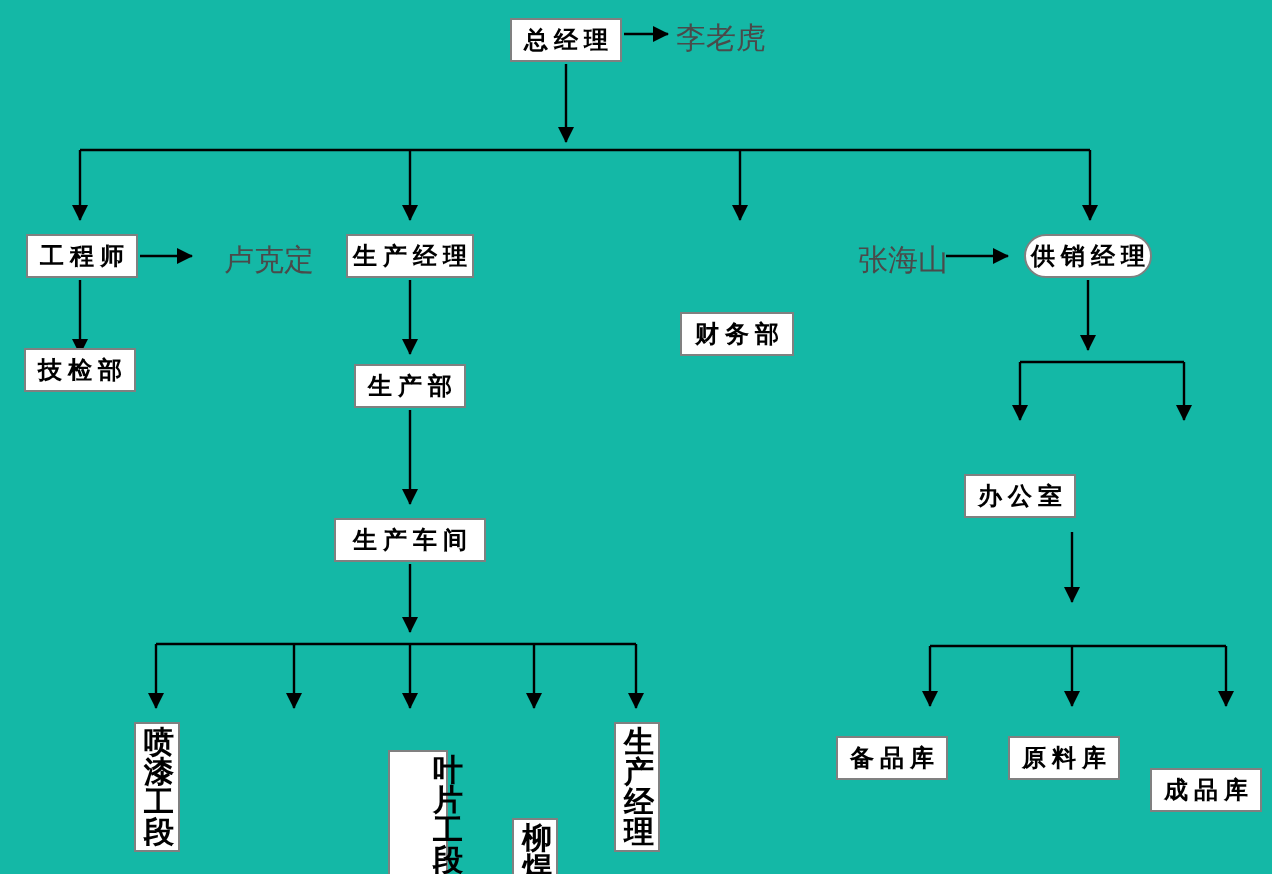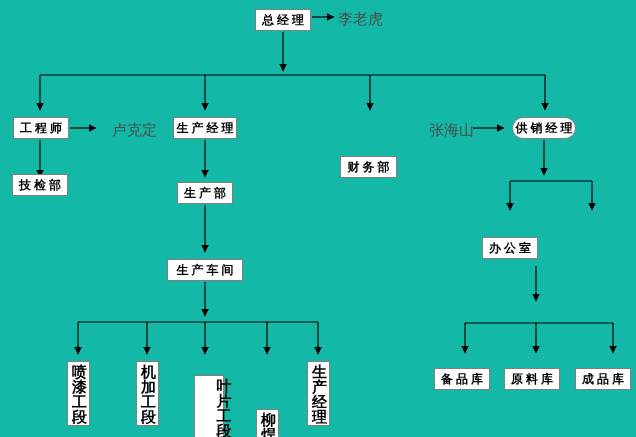--- a/index.html
+++ b/index.html
@@ -92,30 +92,27 @@
 
   <div class="box" style="left:12px;top:174px;width:56px;">技检部</div>
   <div class="box" style="left:177px;top:182px;width:56px;">生产部</div>
   <div class="box" style="left:482px;top:225px;width:56px;margin-top:12px;">办公室</div>
 
   <div class="box" style="left:167px;top:259px;width:76px;">生产车间</div>
 
   <div class="vbox" style="left:67px;top:361px;">
     <span>喷漆工段</span>
   </div>
-  <div class="vbox" style="left:136px;top:361px;">
-    <span>机加工段</span>
-  </div>
   <div class="vbox" style="left:194px;top:375px;padding-left:28px;">
     <span>叶片工段</span>
   </div>
   <div class="vbox" style="left:256px;top:361px;margin-top:48px;">
     <span>柳焊工段</span>
   </div>
   <div class="vbox" style="left:307px;top:361px;">
     <span>生产经理</span>
   </div>
 
-  <div class="box" style="left:418px;top:368px;width:56px;margin-left:16px;">备品库</div>
+  <div class="box" style="left:418px;top:368px;width:56px;">备品库</div>
   <div class="box" style="left:504px;top:368px;width:56px;">原料库</div>
-  <div class="box" style="left:575px;top:368px;width:56px;">成品库</div>
+  <div class="box" style="left:575px;top:384px;width:56px;">成品库</div>
 
 </div>
 
 </body></html>

